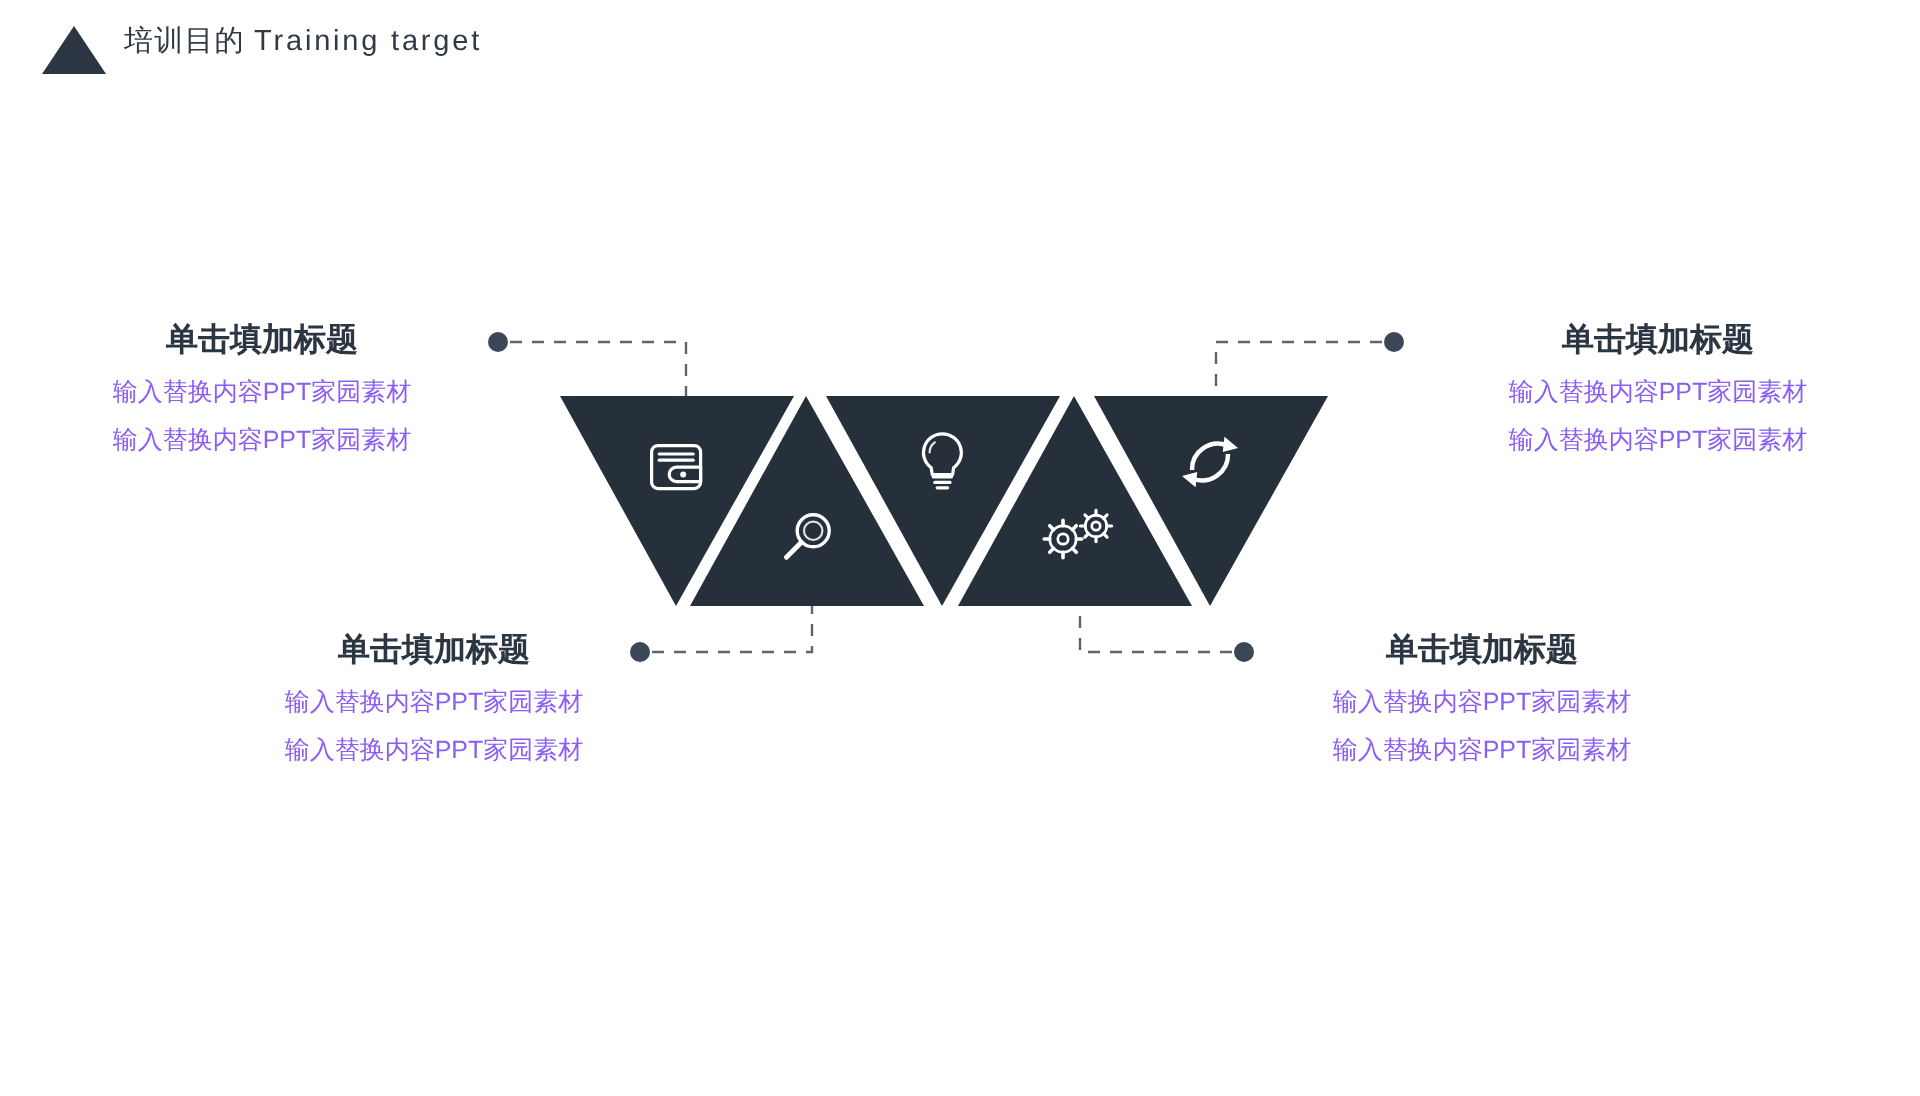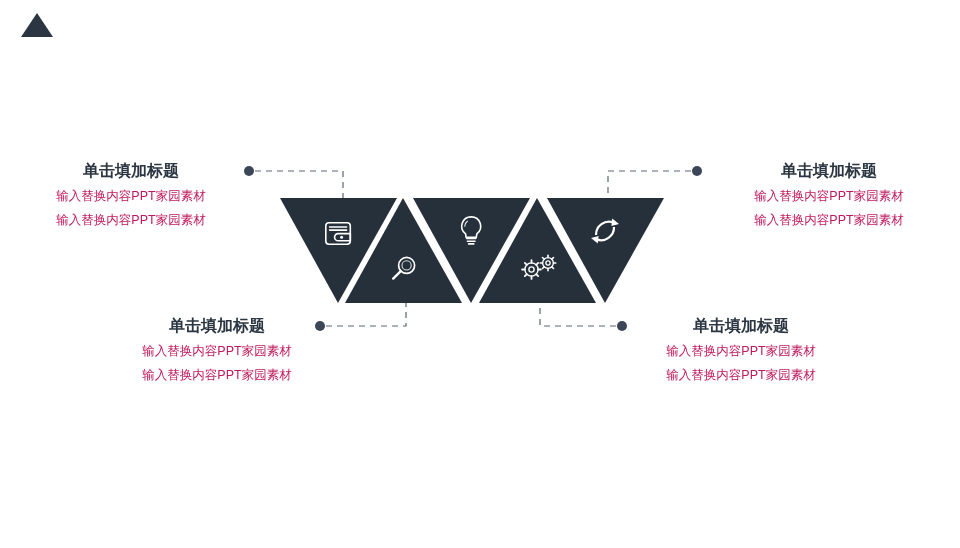--- a/index.html
+++ b/index.html
@@ -27,38 +27,42 @@
   .stage{position:absolute;left:0;top:0;width:792px;height:548px;}
   .shapes{position:absolute;left:0;top:0;}
 
   
   .block{position:absolute;}
   .block .b-title{
     font-size:16px;font-weight:bold;color:#2b3642;white-space:nowrap;
     line-height:20px;
   }
   .block .b-line{
-    font-size:12.5px;color:#be185d;white-space:nowrap;line-height:24px;
+    font-size:12.5px;color:#8b5cf6;white-space:nowrap;line-height:24px;
   }
   .blk-tl{left:0px;top:161px;width:262px;text-align:center;}
   .blk-tl .b-title{text-align:center;}
   .blk-tr{left:698px;top:161px;width:262px;text-align:center;}
   .blk-bl{left:86px;top:316px;width:262px;text-align:center;}
   .blk-br{left:610px;top:316px;width:262px;text-align:center;}
 
   .blk-tl .b-title,.blk-bl .b-title{margin-bottom:3px;}
   .blk-tr .b-title,.blk-br .b-title{margin-bottom:3px;}
 </style>
 </head>
 <body>
 
 <div class="slide">
 
   <div class="header">
     <div class="header-tri"></div>
+    <div class="header-title">
+      <span>培训目的</span>
+      <span class="en">Training target</span>
+    </div>
   </div>
 
   <div class="stage">
 
     <svg class="shapes" width="960" height="548" viewBox="0 0 960 548">
 
       <g>
         <path d="M 255 171 L 343 171 L 343 200" fill="none" stroke="#5c6672" stroke-width="1.2" stroke-dasharray="6,5"></path>
         <circle cx="249" cy="171" r="5" fill="#3b4657"></circle>
       </g>

